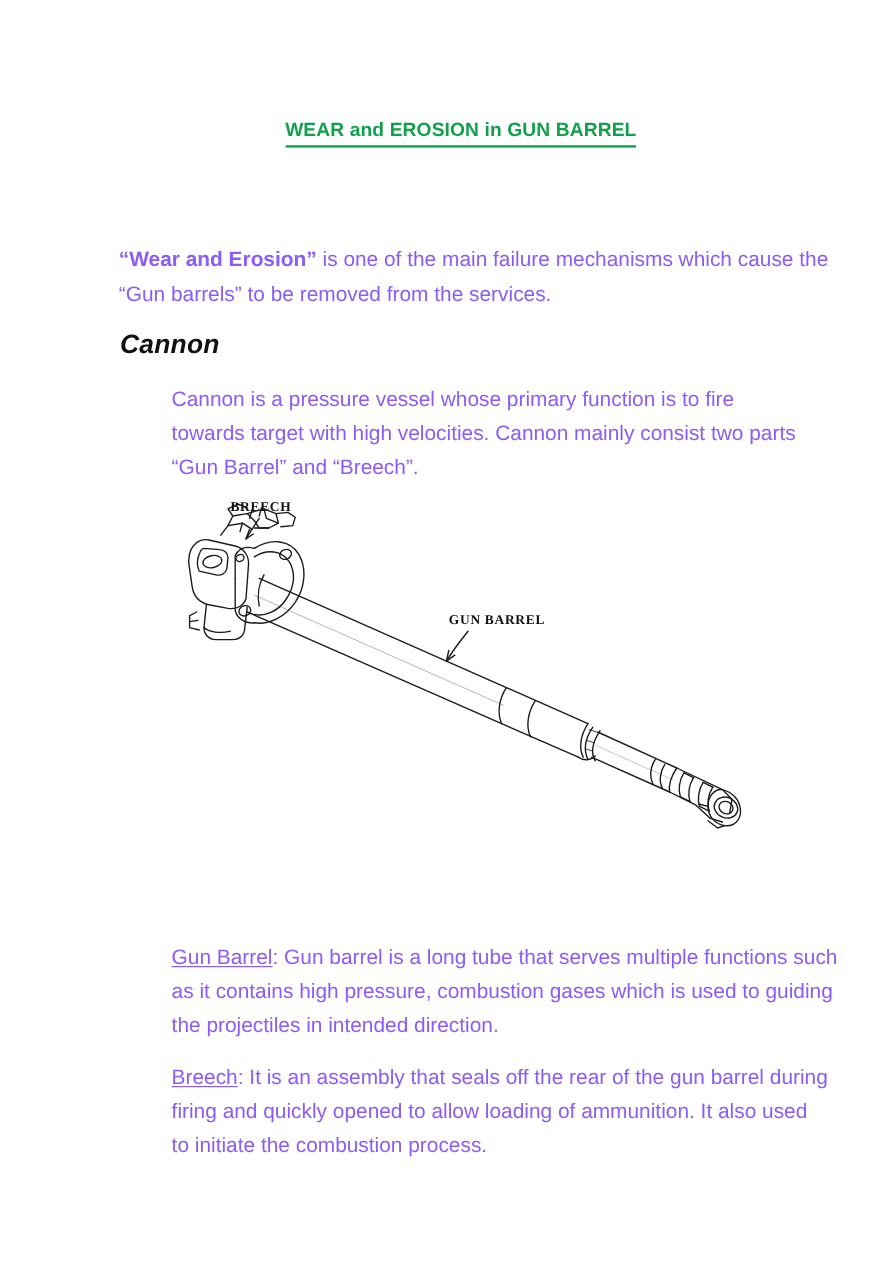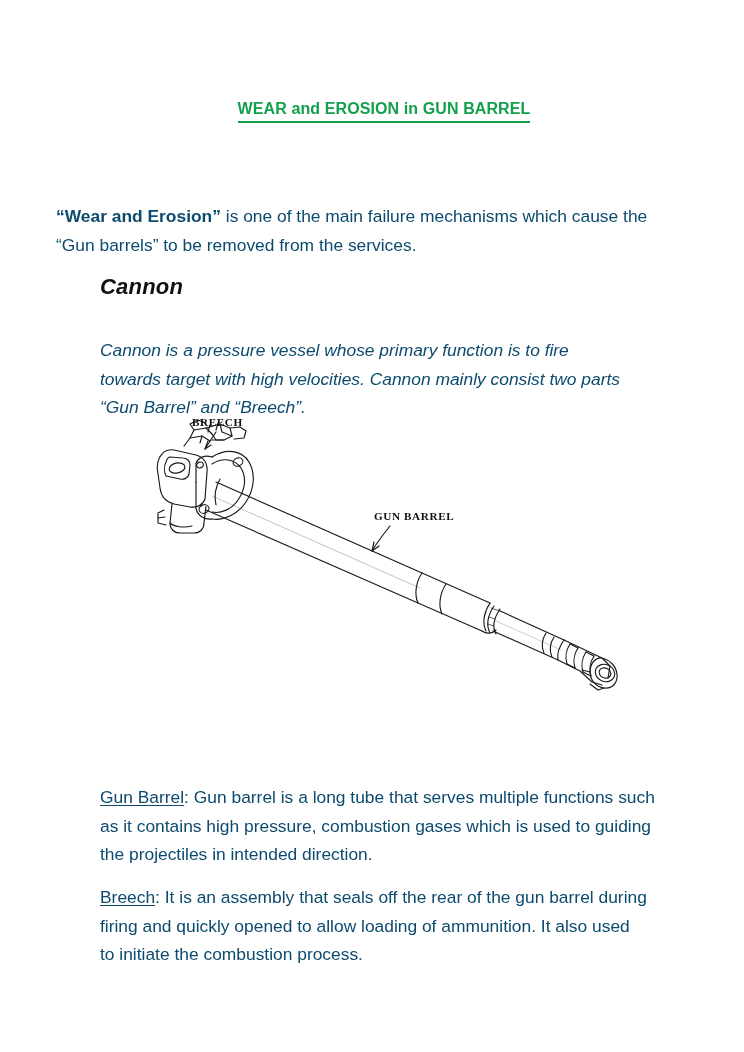--- a/index.html
+++ b/index.html
@@ -42,22 +42,23 @@
     display: inline-block;
     border-bottom: 2.2px solid #13a04c;
     padding-bottom: 2px;
   }
 
   
   .para {
     position: absolute;
     font-size: 17.4px;
     line-height: 1.62;
-    color: #0c4a6e;
+    color: #8b5cf6;
     text-align: left;
+    margin-left: 43px;
   }
   .para b { font-weight: bold; }
   .u { text-decoration: underline; text-underline-offset: 2px; }
 
   #para-intro {
     left: 56px;
     top: 185px;
     width: 592px;
   }
 
@@ -67,23 +68,22 @@
     top: 256px;
     font-size: 22px;
     font-weight: bold;
     font-style: italic;
     color: #111111;
     letter-spacing: 0.2px;
   }
 
   #para-cannon {
     left: 100px;
-    top: 319px;
+    top: 301px;
     width: 530px;
-    font-style: italic;
   }
 
   #para-gunbarrel {
     left: 100px;
     top: 766px;
     width: 556px;
   }
 
   #para-breech {
     left: 100px;

